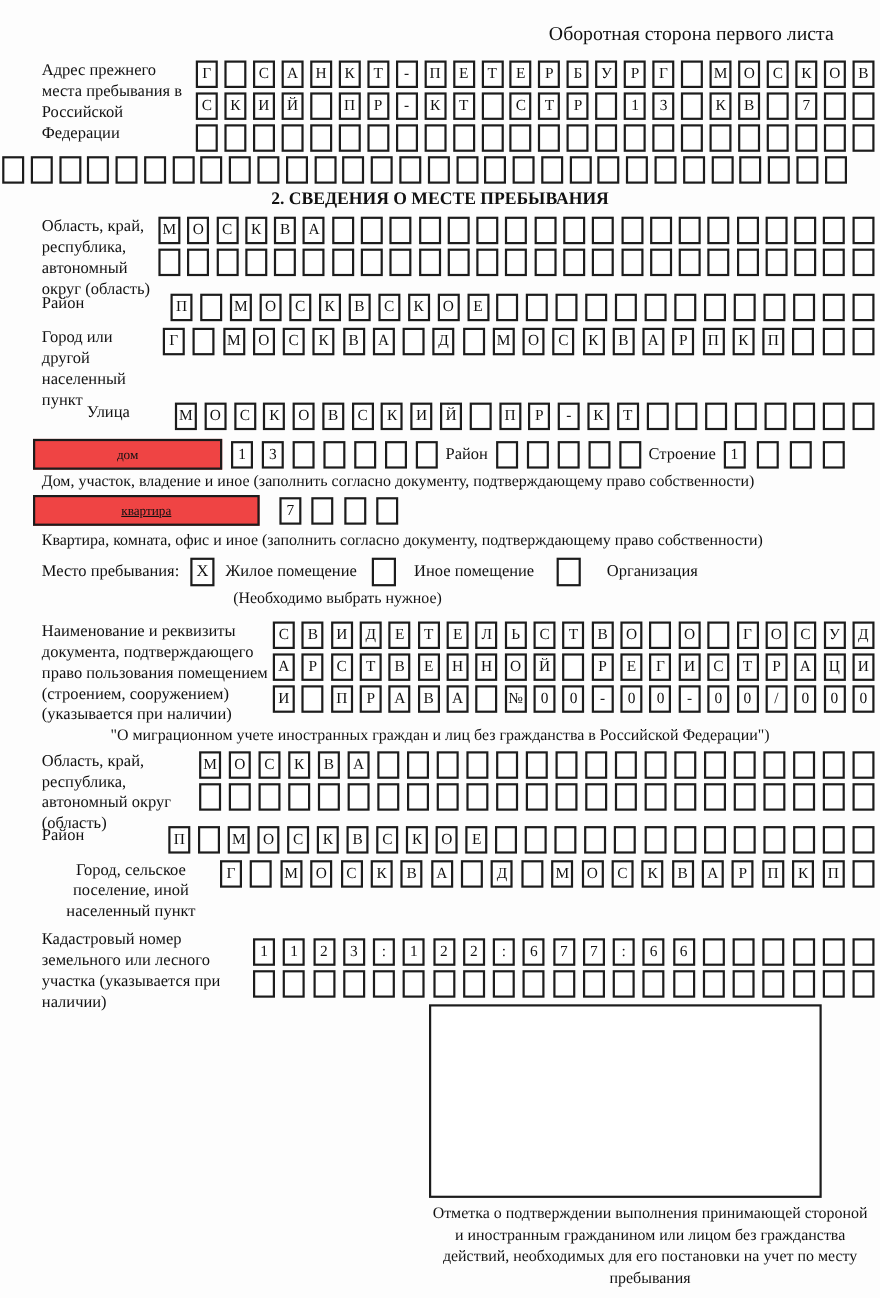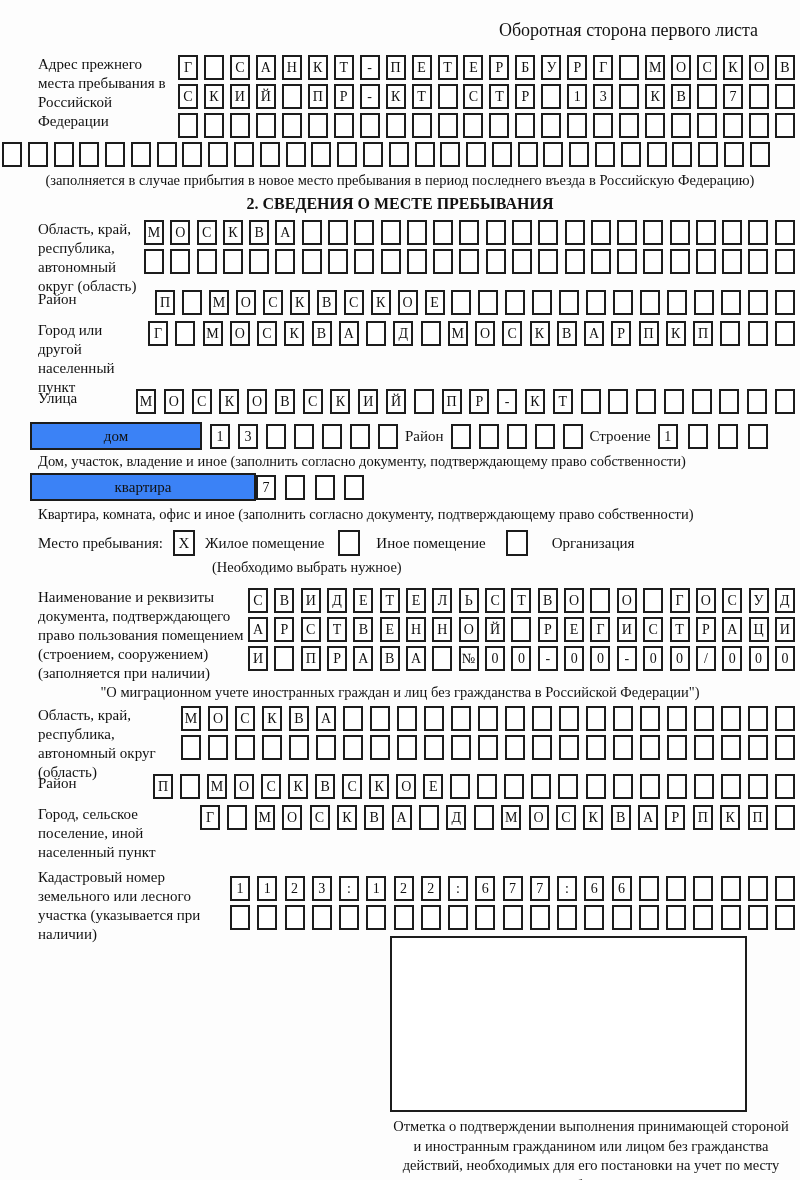--- a/index.html
+++ b/index.html
@@ -17,35 +17,35 @@
   .cellrow{display:flex;justify-content:space-between;margin-bottom:4px;}
   .cell{
     flex:0 0 20px;width:20px;height:25px;box-sizing:border-box;
     border:2px solid #1c1c1c;background:#fff;
     font-size:14px;line-height:21px;text-align:center;
   }
   .w-addr{width:178px;}
   .w-obl{width:144px;}
   .w-rayon{width:155px;}
   .w-gorod{width:148px;}
-  .w-ulitsa{width:136px;}
+  .w-ulitsa{width:159px;text-align:center;}
   .w-doc{width:248px;}
   .w-fobl{width:181px;}
   .w-frayon{width:153px;}
-  .w-fgorod{width:200px;}
+  .w-fgorod{width:200px;text-align:center;}
   .w-kad{width:230px;}
   .fullrow{margin:0 30px 4px 2px;display:flex;justify-content:space-between;}
   .note{text-align:center;font-size:14.5px;line-height:19px;}
   .h-bold{text-align:center;font-weight:bold;font-size:16px;line-height:20px;}
   
   .houserow{display:flex;align-items:center;margin-left:30px;}
-  .named-box{height:28px;box-sizing:border-box;border:2px solid #1c1c1c;background:#3b82f6;
-    display:flex;align-items:center;justify-content:center;font-size:15px;}
+  .named-box{height:28px;box-sizing:border-box;border:2px solid #1c1c1c;background:#ef4444;
+    display:flex;align-items:center;justify-content:center;font-size:12px;}
   .dom-box{width:172px;margin-right:8px;}
-  .kv-box{width:226px;margin-right:0;}
+  .kv-box{width:206px;margin-right:18px;text-decoration:underline;}
   .inline-cells{display:flex;justify-content:space-between;margin-bottom:0;}
   .w-house{width:188px;}
   .w-korpus{width:132px;}
   .w-stroenie{width:110px;}
   .w-kv{width:108px;}
   .mid-lbl{font-size:15px;margin:0 7px;white-space:nowrap;}
   .note-left{font-size:14.5px;line-height:19px;padding-left:38px;}
   
   .stayrow{display:flex;align-items:center;padding-left:38px;font-size:15px;}
   .cb{flex:0 0 22px;width:22px;height:26px;box-sizing:border-box;border:2px solid #1c1c1c;background:#fff;
@@ -175,21 +175,20 @@
       <span class="cell"></span>
       <span class="cell"></span>
       <span class="cell"></span>
       <span class="cell"></span>
       <span class="cell"></span>
       <span class="cell"></span>
       <span class="cell"></span>
       <span class="cell"></span>
       <span class="cell"></span>
     </div>
-  <div class="note">(заполняется в случае прибытия в новое место пребывания в период последнего въезда в Российскую Федерацию)</div>
 
   <div class="h-bold mt4">2. СВЕДЕНИЯ О МЕСТЕ ПРЕБЫВАНИЯ</div>
 
   <div class="grp mt6">
     <div class="lbl w-obl">Область, край, республика, автономный округ (область)</div>
     <div class="rows">
       <div class="cellrow">
           <span class="cell">М</span>
           <span class="cell">О</span>
           <span class="cell">С</span>
@@ -387,21 +386,21 @@
     <span class="cb" style="margin-left:10px;">X</span>
     <span style="margin-left:10px;">Жилое помещение</span>
     <span class="cb" style="margin-left:14px;"></span>
     <span style="margin-left:16px;">Иное помещение</span>
     <span class="cb" style="margin-left:20px;"></span>
     <span style="margin-left:24px;">Организация</span>
   </div>
   <div class="stay-note">(Необходимо выбрать нужное)</div>
 
   <div class="grp mt12">
-    <div class="lbl w-doc">Наименование и реквизиты документа, подтверждающего право пользования помещением (строением, сооружением) (заполняется при наличии)</div>
+    <div class="lbl w-doc">Наименование и реквизиты документа, подтверждающего право пользования помещением (строением, сооружением) (указывается при наличии)</div>
     <div class="rows">
       <div class="cellrow">
           <span class="cell">С</span>
           <span class="cell">В</span>
           <span class="cell">И</span>
           <span class="cell">Д</span>
           <span class="cell">Е</span>
           <span class="cell">Т</span>
           <span class="cell">Е</span>
           <span class="cell">Л</span>

